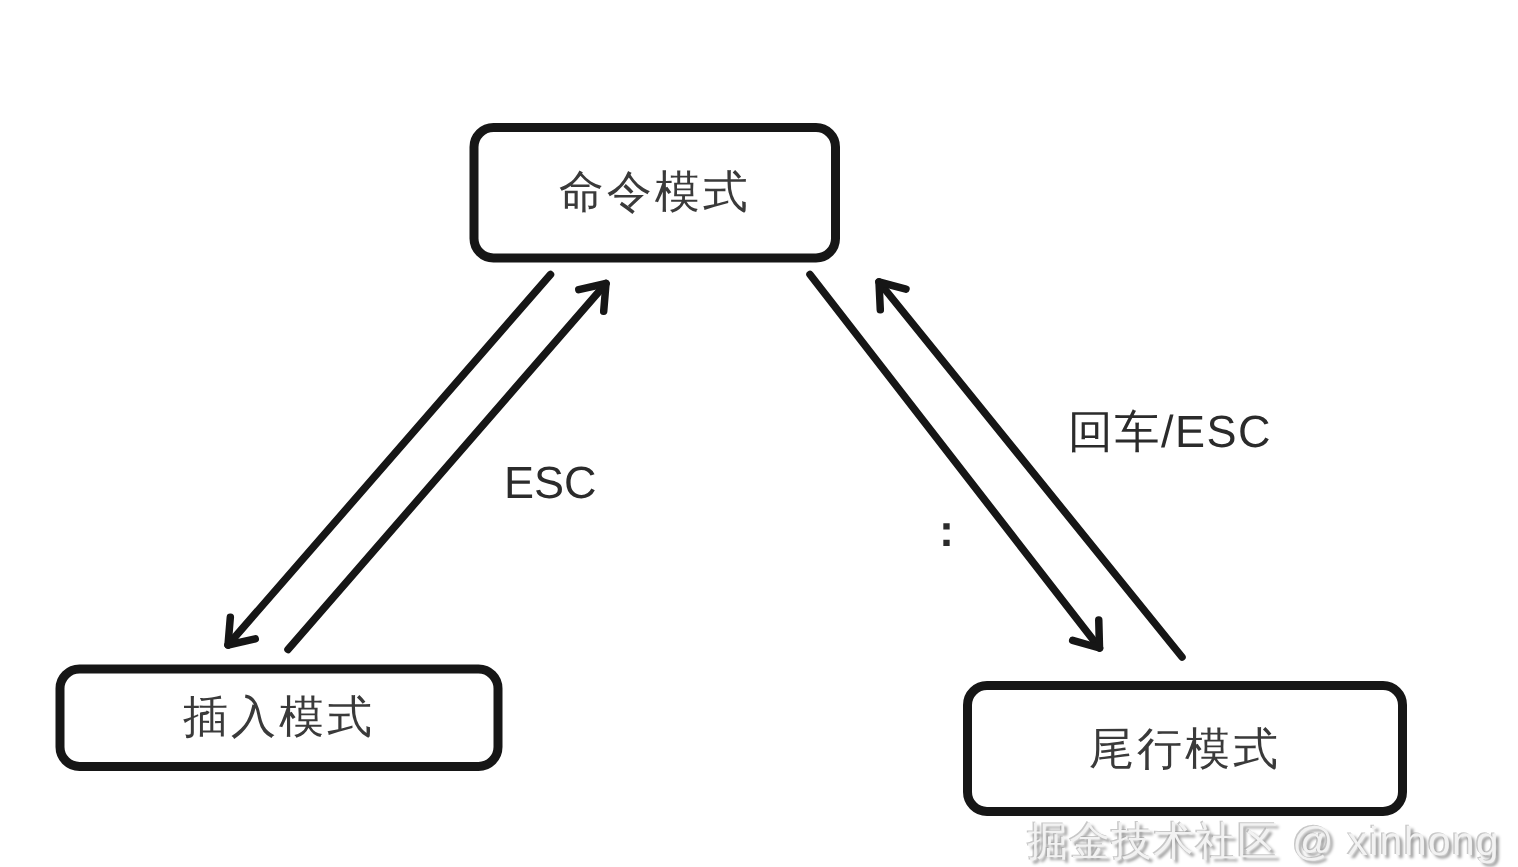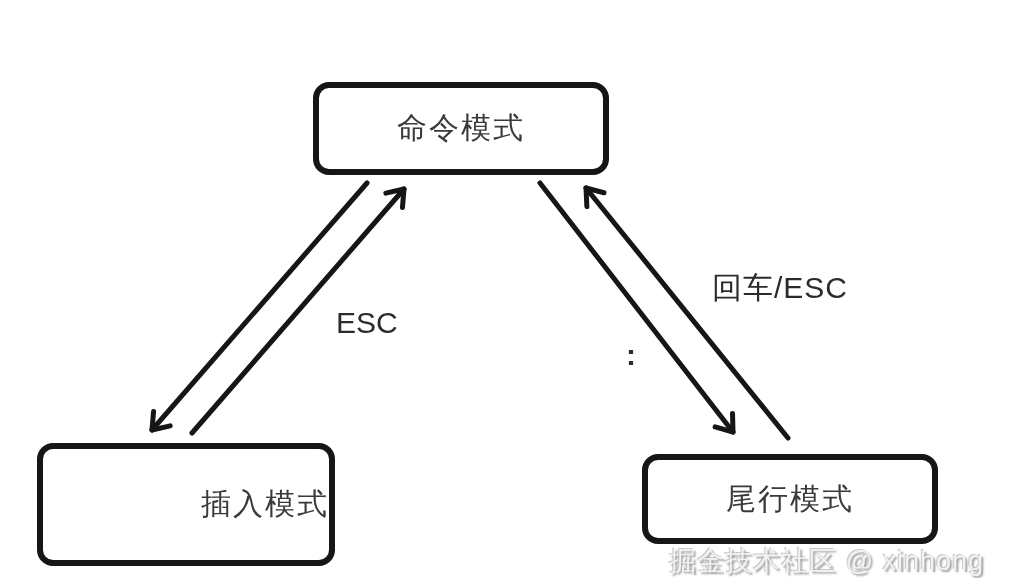--- a/index.html
+++ b/index.html
@@ -29,37 +29,37 @@
     border-radius: 16px;
     background: #ffffff;
     display: flex;
     align-items: center;
     justify-content: center;
     font-size: 30px;
     color: #3a3a3a;
     letter-spacing: 2px;
     z-index: 2;
   }
-  .node-command  { left: 313px; top: 82px;  width: 296px; height: 93px; }
-  .node-insert   { left: 37px;  top: 443px; width: 298px; height: 123px; justify-content: flex-end; }
+  .node-command  { left: 313px; top: 82px;  width: 247px; height: 93px; }
+  .node-insert   { left: 37px;  top: 443px; width: 298px; height: 71px; }
   .node-lastline { left: 642px; top: 443px; width: 296px; height: 90px; margin-top: 11px; }
   .edge-label {
     position: absolute;
     color: #2b2b2b;
     font-size: 30px;
     white-space: nowrap;
     z-index: 3;
   }
   .label-to-insert    { left: 172px; top: 222px; font-size: 29px; letter-spacing: 1px; }
   .label-to-command-l { left: 336px; top: 306px; }
   .label-to-command-r { left: 712px; top: 268px; letter-spacing: 1px; }
   .label-to-lastline  { left: 626px; top: 338px; font-weight: bold; }
   .watermark {
     position: absolute;
-    right: 28px;
+    right: 12px;
     top: 543px;
     font-size: 27px;
     color: #f2f2f2;
     text-shadow: 2px 2px 2px #9b9b9b, -1px -1px 0 #c8c8c8;
     letter-spacing: 1px;
     z-index: 5;
     white-space: nowrap;
     text-align: right;
   }
 </style>

